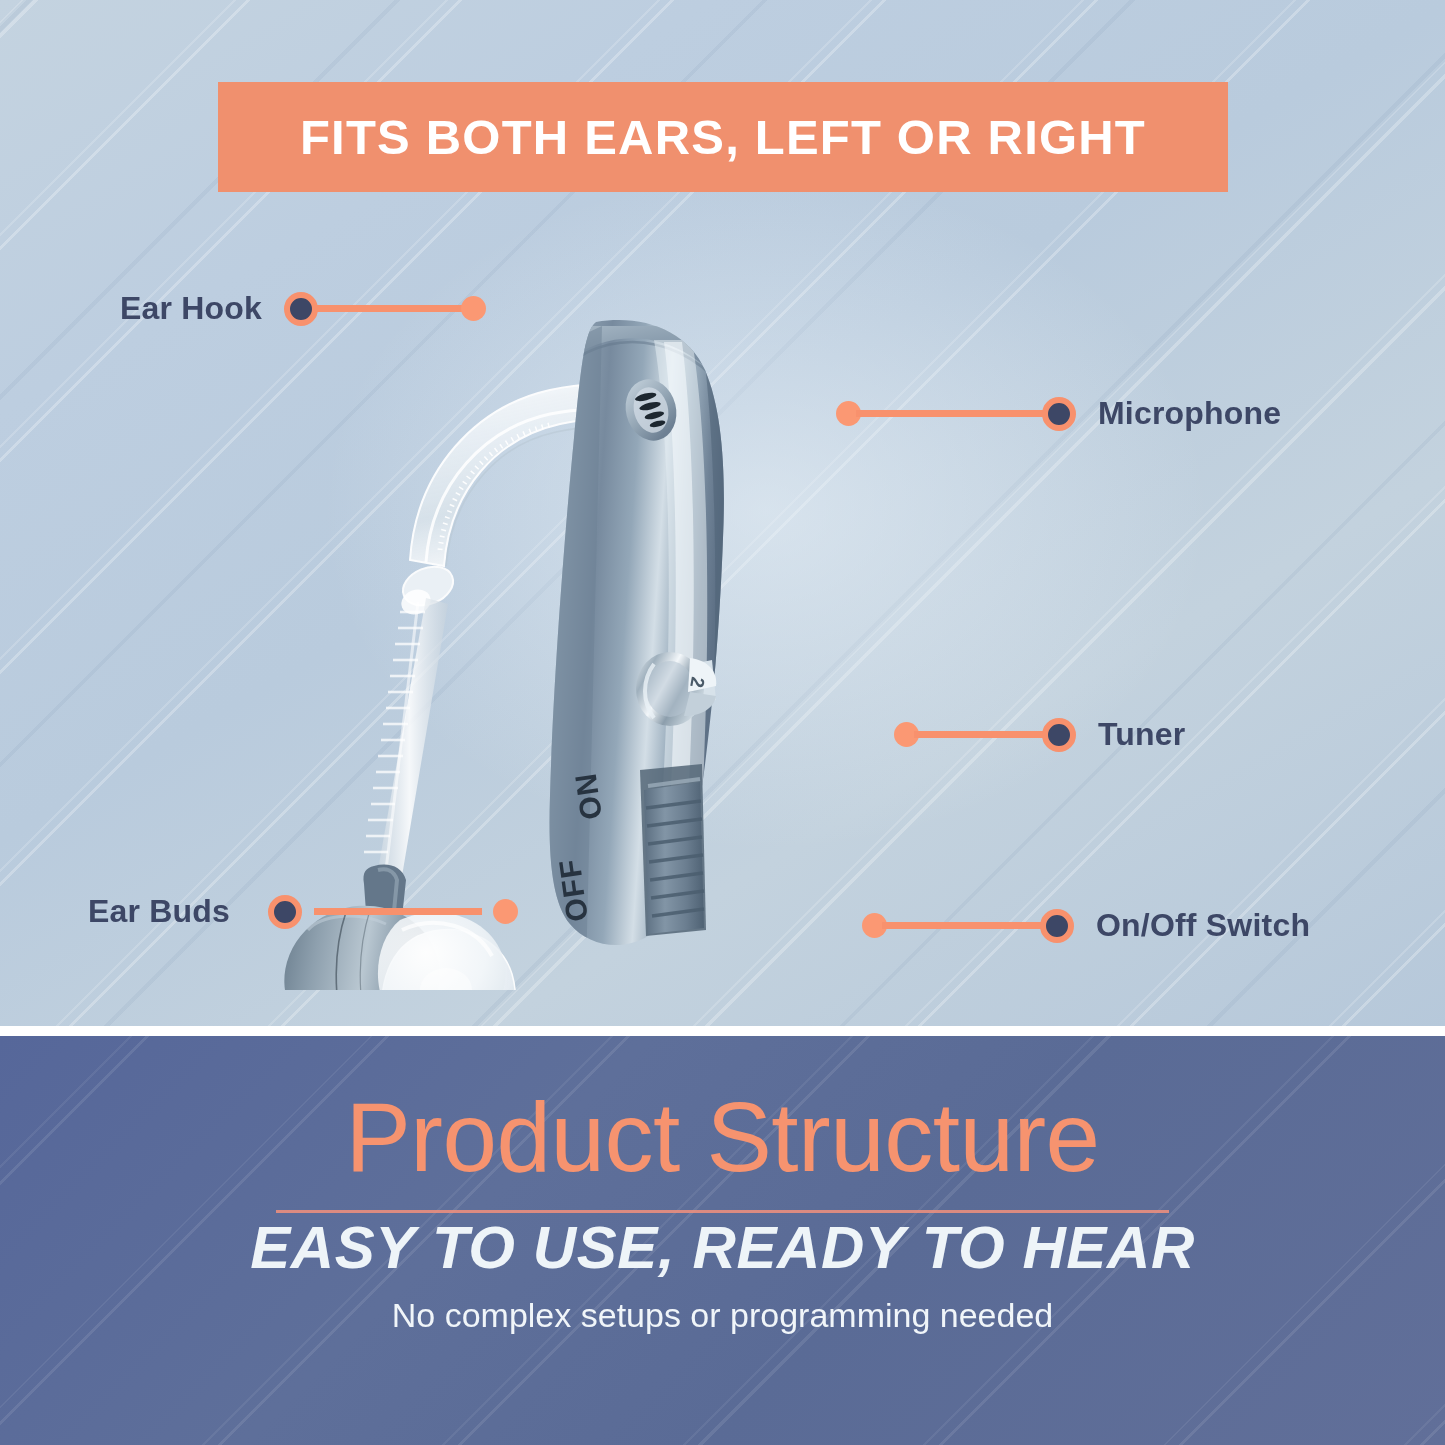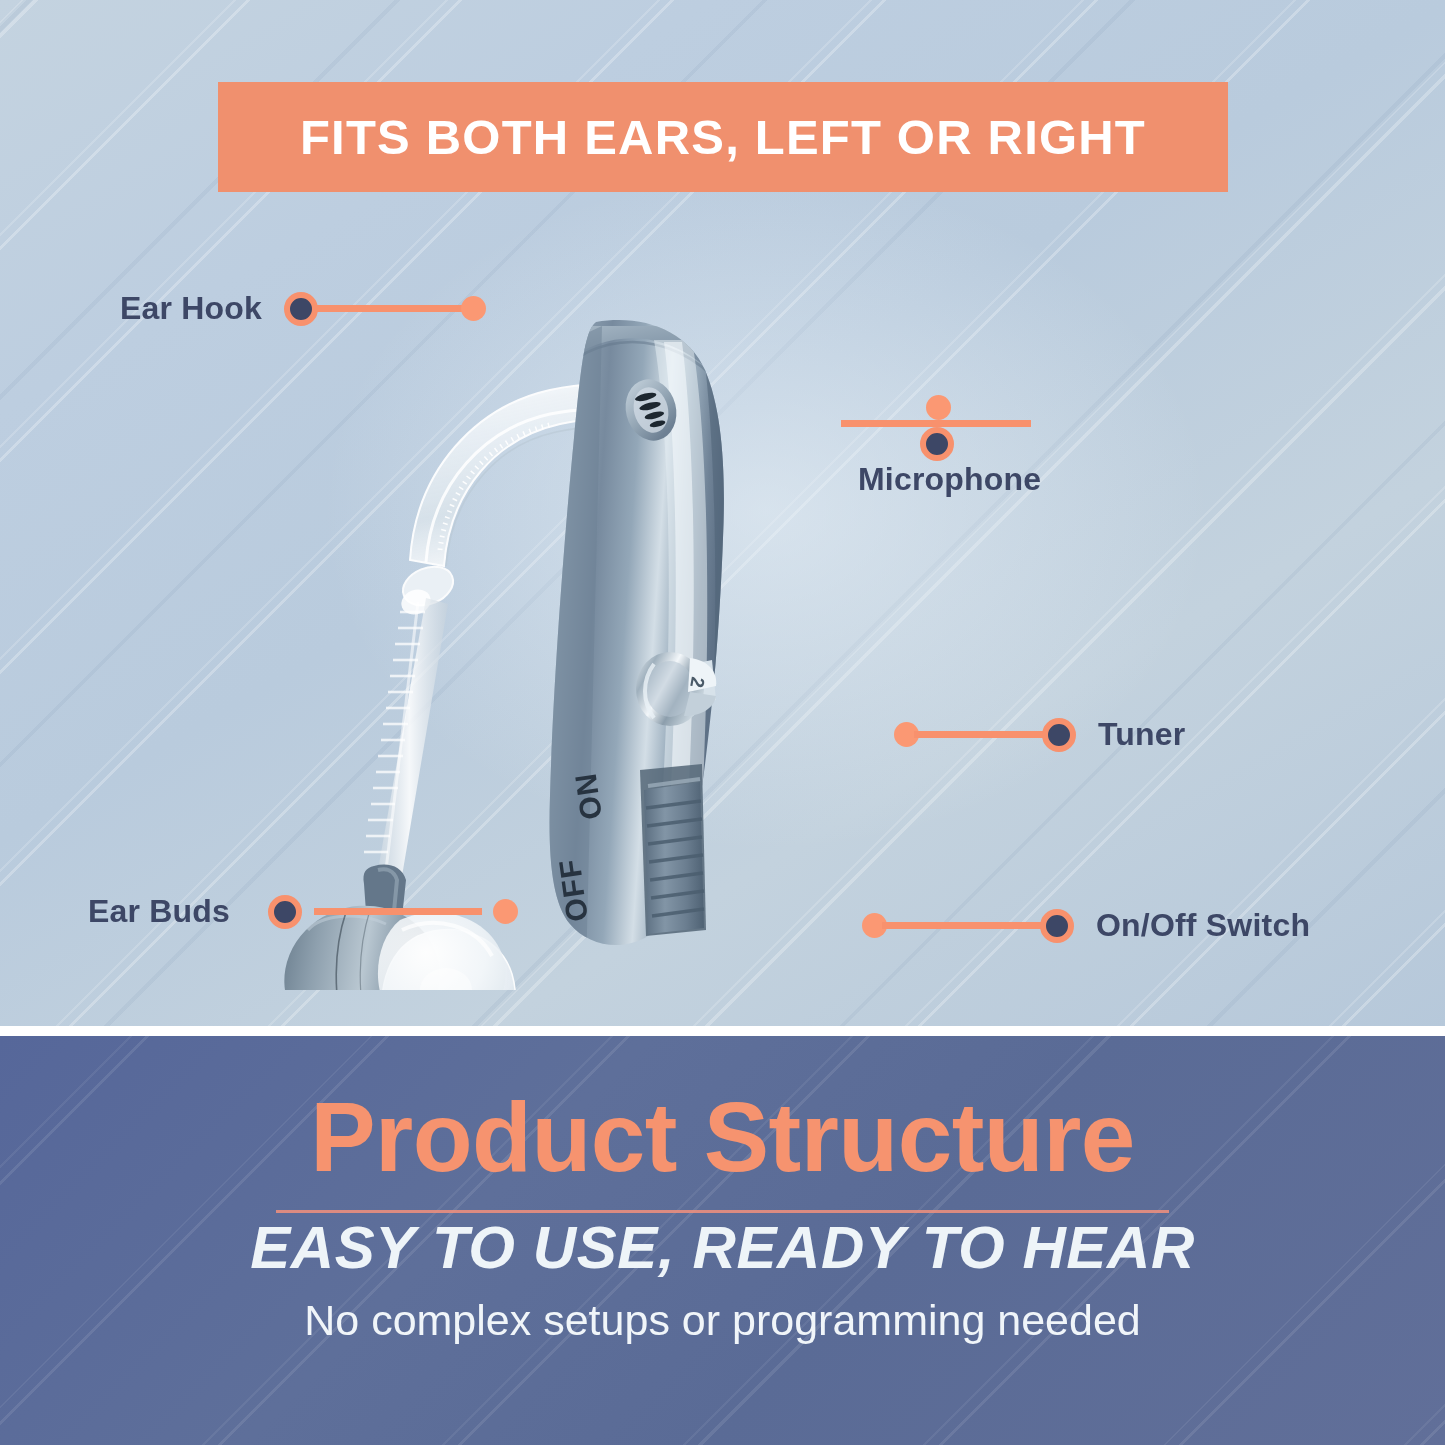--- a/index.html
+++ b/index.html
@@ -101,32 +101,32 @@
         rgba(255,255,255,0.00) 42px,
         rgba(255,255,255,0.07) 42px,
         rgba(255,255,255,0.07) 44px,
         rgba(255,255,255,0.00) 44px,
         rgba(255,255,255,0.00) 170px);
     opacity:.9;
   }
   .bottom-inner{position:absolute;inset:0;display:flex;flex-direction:column;align-items:center;}
   .title{
     margin-top:52px;
-    color:#f6936f;font-size:98px;font-weight:bold;line-height:1;
+    color:#f6936f;font-size:98px;font-weight:normal;line-height:1;
     letter-spacing:-.5px;white-space:nowrap;
   }
   .title-rule{
     margin-top:24px;width:893px;height:3px;background:#f2907d;opacity:.85;
   }
   .sub1{
     color:#eef4f8;font-size:60px;font-weight:bold;
     letter-spacing:.6px;white-space:nowrap;font-style:italic;
   }
   .sub2{
-    margin-top:14px;color:#f0f5f9;font-size:43px;font-weight:normal;
+    margin-top:14px;color:#f0f5f9;font-size:34px;font-weight:normal;
     white-space:nowrap;
   }
 </style>
 </head>
 <body>
 
 <div id="page">
 
   <div class="top-panel">
     <div class="diag-stripes"></div>
@@ -332,21 +332,21 @@
       <span class="small-dot" style="margin-left:-5px;"></span>
     </div>
 
     <div class="callout" style="left:88px;top:893px;gap:16px;">
       <span class="lbl">Ear Buds</span>
       <span class="big-dot" style="margin-left:22px;"></span>
       <span class="line" style="width:168px;margin-left:-4px;"></span>
       <span class="small-dot" style="margin-left:-5px;"></span>
     </div>
 
-    <div class="callout" style="left:836px;top:395px;flex-direction:column;">
+    <div class="callout" style="left:836px;top:395px;">
       <span class="small-dot"></span>
       <span class="line" style="width:190px;margin-left:-5px;"></span>
       <span class="big-dot" style="margin-left:-4px;"></span>
       <span class="lbl" style="margin-left:22px;">Microphone</span>
     </div>
 
     <div class="callout" style="left:894px;top:716px;">
       <span class="small-dot"></span>
       <span class="line" style="width:132px;margin-left:-5px;"></span>
       <span class="big-dot" style="margin-left:-4px;"></span>

